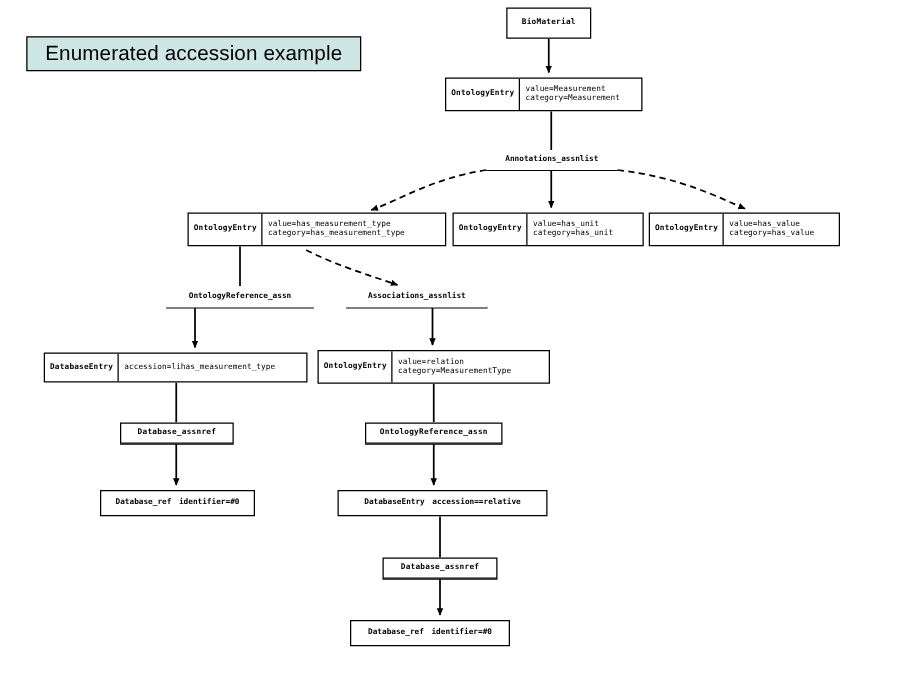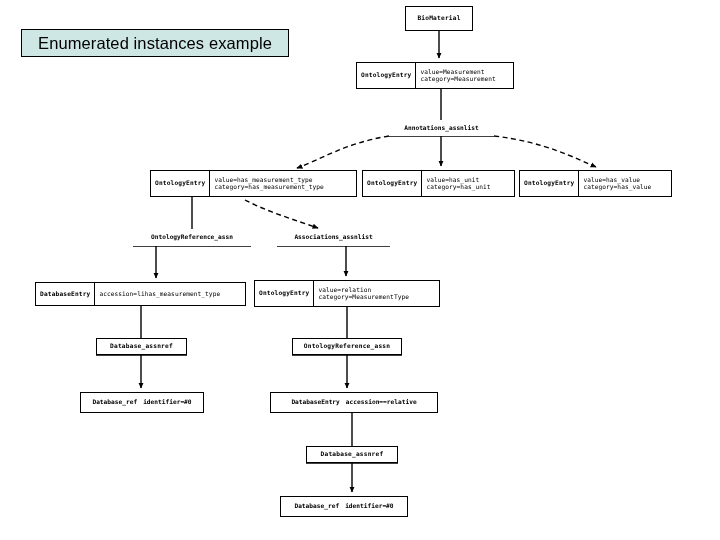--- a/index.html
+++ b/index.html
@@ -113,21 +113,21 @@
 
     <path d="M347,355 L347,388" stroke="#000" stroke-width="1.4" fill="none" marker-end="url(#arrowhead)"></path>
 
     <path d="M352,413 L352,446" stroke="#000" stroke-width="1.4" fill="none"></path>
     <path d="M306,463 L398,463" stroke="#000" stroke-width="1.6" fill="none"></path>
 
     <path d="M352,463 L352,492" stroke="#000" stroke-width="1.4" fill="none" marker-end="url(#arrowhead)"></path>
   </svg>
 
   <div class="title-banner">
-    <span>Enumerated instances example</span>
+    <span>Enumerated accession example</span>
   </div>
 
   <div class="node single" style="left:405px;top:6px;width:68px;height:25px;">
     <div class="cell">BioMaterial</div>
   </div>
 
   <div class="node pair" style="left:356px;top:62px;width:158px;height:27px;">
     <div class="cell cls">OntologyEntry</div>
     <div class="cell attrs">
       <span class="ln">value=Measurement</span>

